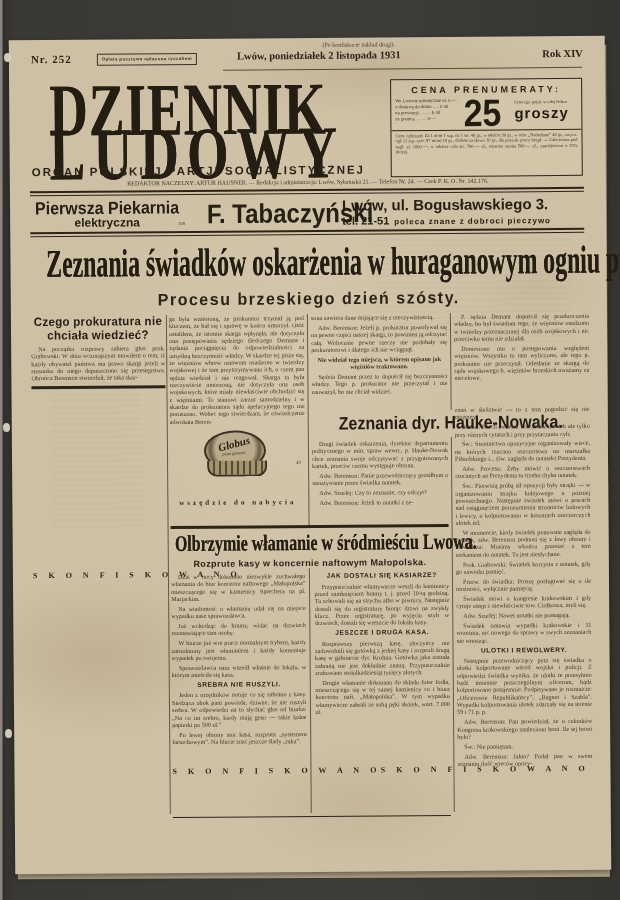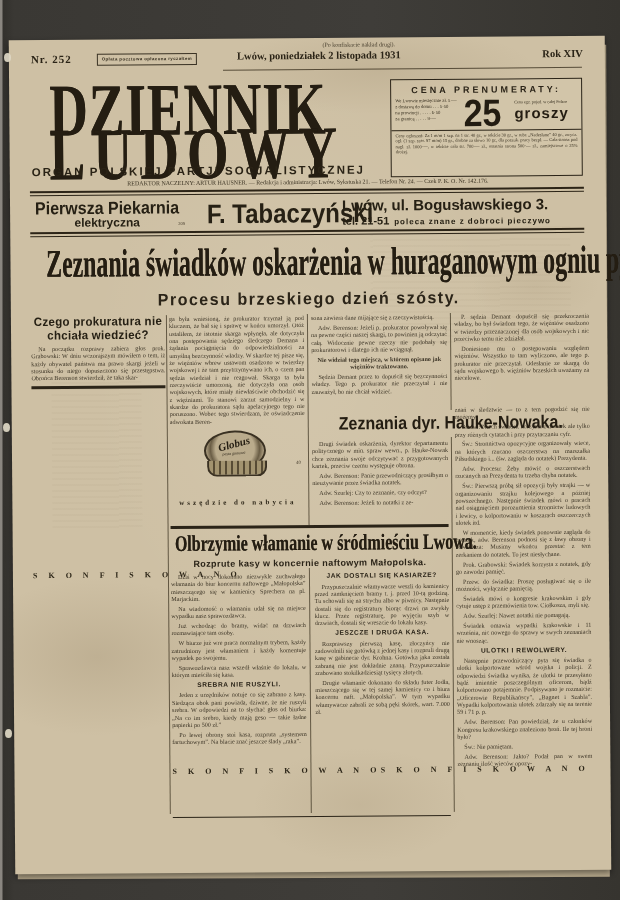--- a/index.html
+++ b/index.html
@@ -190,21 +190,21 @@
       <p>Doniesiono mu o postępowaniu względem więźniów. Wszystko to tam wyliczono, ale tego p. prokurator nie przeczytał. Odesłanie ze skargą do sądu wojskowego b. więźniów brzeskich uważamy za niecelowe.</p>
       <div class="spacer22"></div>
       <p class="noind">znań w śledztwie — to z tem pogodzić się nie możemy.</p>
       <p>Przew.: Niech świadek korzysta z notatek ale tylko przy różnych cytatach i przy przytaczaniu cyfr.</p>
       <p>Św.: Stronnictwa opozycyjne organizowały wiece, na których rzucano oszczerstwa na marszałka Piłsudskiego i... (św. zagląda do notatek) Prezydenta.</p>
       <p>Adw. Procesu: Żeby mówić o oszczerstwach rzucanych na Prezydenta tu trzeba chyba notatek.</p>
       <p>Św.: Pierwszą próbą sił opozycji były strajki — w organizowaniu strajku kolejowego a później powszechnego. Następnie świadek mówi o pracach nad osiągnięciem porozumienia stronnictw ludowych i lewicy, o kolportowaniu w koszarach oszczerczych ulotek itd.</p>
       <p>W momencie, kiedy świadek ponownie zagląda do notatek, adw. Berenson podnosi się z ławy obrony i oświadcza: Musimy wkońcu przestać z tem zerkaniem do notatek. To jest niesłychane.</p>
       <p>Prok. Grabowski: Świadek korzysta z notatek, gdy go zawodzi pamięć.</p>
       <p>Przew. do świadka: Proszę posługiwać się o ile możności, wyłącznie pamięcią.</p>
-      <p>Świadek mówi o kongresie krakowskim i gdy cytuje ustęp z przemówienia tow. Ciołkosza, myli się.</p>
+      <p>Świadek mówi o kongresie krakowskim i gdy cytuje ustęp z niewłaściwie tow. Ciołkosza, myli się.</p>
       <p>Adw. Szurlej: Nawet notatki nie pomagają.</p>
       <p>Świadek omawia wypadki krakowskie i 11 września, nic nowego do sprawy w swych zeznaniach nie wnosząc.</p>
       <p class="caps-head">ULOTKI I REWOLWERY.</p>
       <p>Następnie przewodniczący pyta się świadka o ulotki kolportowane wśród wojska i policji. Z odpowiedzi świadka wynika, że ulotki te przesyłano bądź imiennie poszczególnym oficerom, bądź kolportowano potajemnie. Podpisywano je rozmaicie: „Oficerowie Republikańscy”, „Bagnet i Szabla”. Wypadki kolportowania ulotek zdarzały się na terenie 59 i 71 p. p.</p>
       <p>Adw. Berenson: Pan powiedział, że u członków Kongresu krakowskiego znaleziono broń. Ile tej broni było?</p>
       <p>Św.: Nie pamiętam.</p>
       <p>Adw. Berenson: Jakto? Podał pan w swem zeznaniu ilość wieców opozy-</p>
     </div>
 
     <div class="burg">

